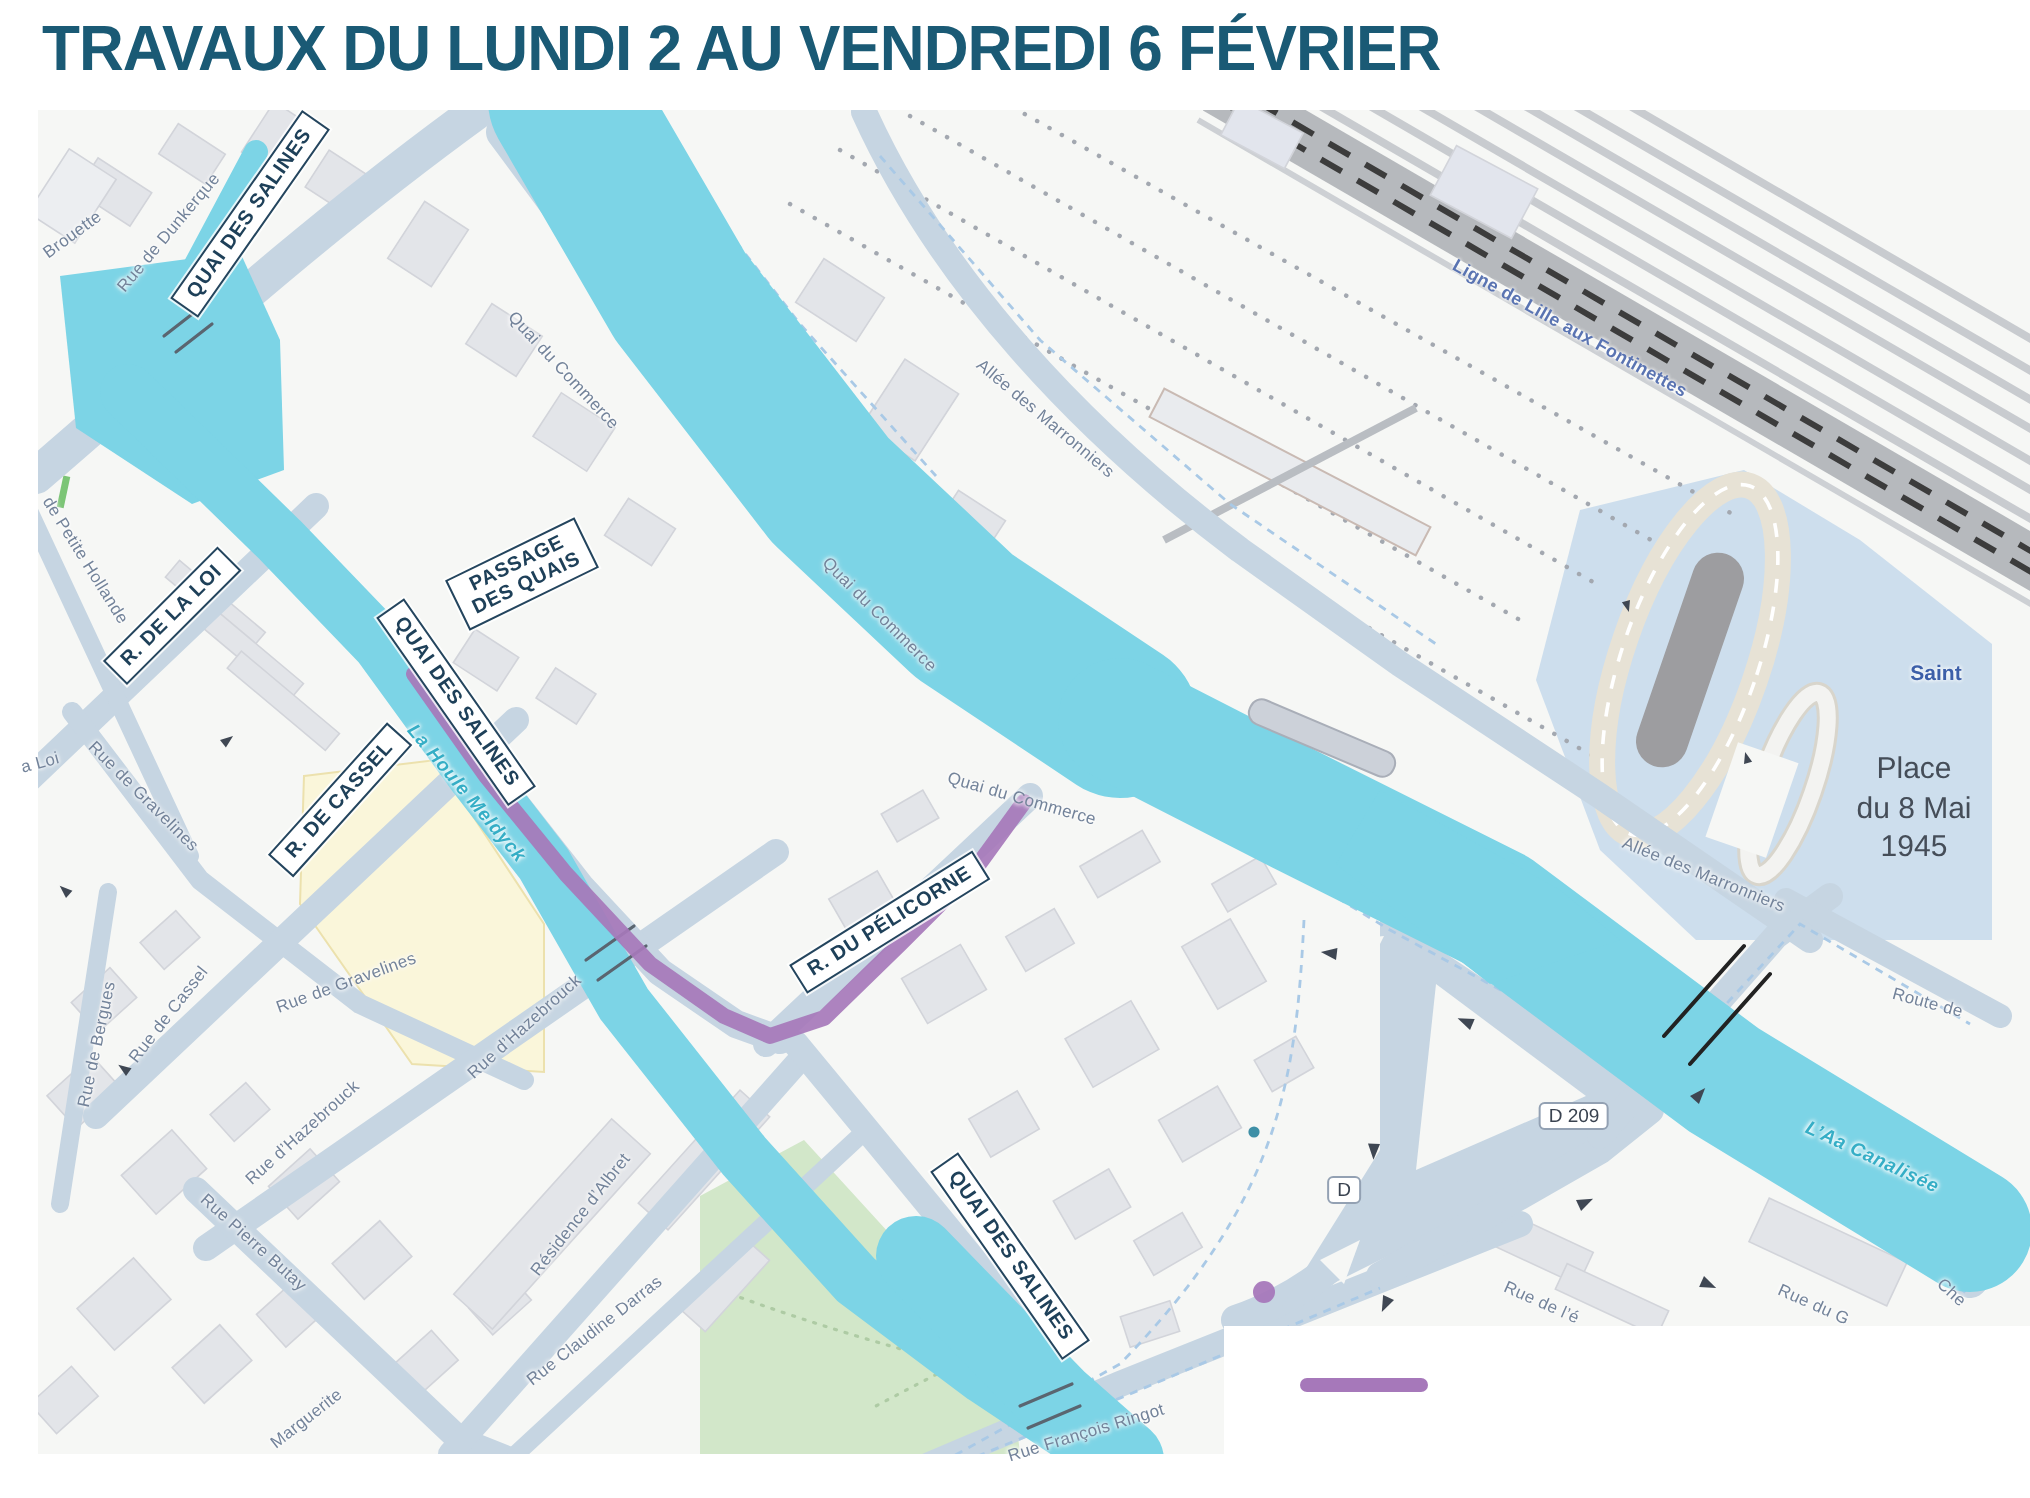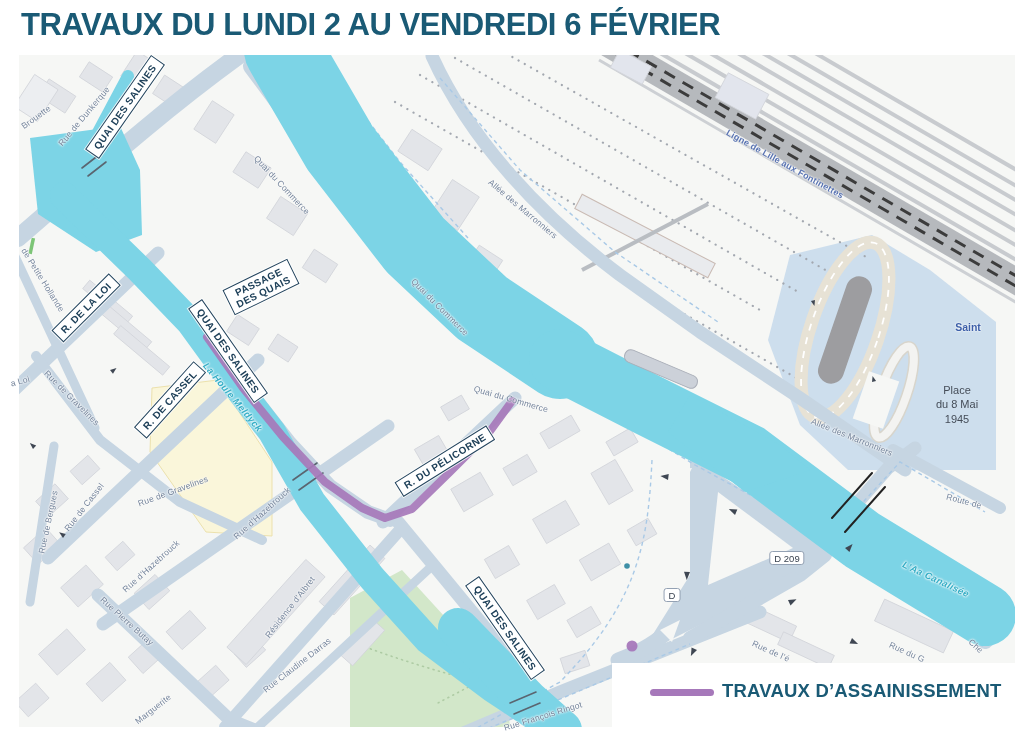--- a/index.html
+++ b/index.html
@@ -15,21 +15,21 @@
         text-shadow:0 0 2px #fff,0 0 2px #fff,0 0 3px #fff;}
   .water-lb{font-size:9.5px;font-weight:bold;font-style:italic;color:#35AEC6;letter-spacing:.4px;white-space:nowrap;
         text-shadow:0 0 2px #fff,0 0 2px #fff,0 0 3px #fff;}
   .rail-lb{font-size:9px;font-weight:bold;color:#5A74B2;letter-spacing:.2px;white-space:nowrap;
         text-shadow:0 0 2px #fff,0 0 2px #fff;}
   .boxbl{background:#fff;border:1.8px solid #24455E;color:#1E4059;font-size:10px;font-weight:bold;
         letter-spacing:.4px;padding:2px 6px;line-height:1.1;white-space:nowrap;box-shadow:0 0 0 1px #ffffffcc;}
   .boxbl.wrap{white-space:normal;text-align:center;width:62px;padding:2px 4px;}
   .badge{background:#fff;border:1.2px solid #93A1B3;border-radius:3px;color:#3A4350;font-size:9.5px;
         padding:0.5px 4px;white-space:nowrap;text-align:right;}
-  .place{font-size:11px;color:#454D58;text-align:center;line-height:1.3;white-space:pre-line;}
+  .place{font-size:15px;color:#454D58;text-align:center;line-height:1.3;white-space:pre-line;}
   .station{font-size:10.5px;font-weight:bold;color:#3C5FA9;white-space:nowrap;
         text-shadow:0 0 2px #fff,0 0 2px #fff;}
   #legend-box{position:absolute;left:612px;top:663px;width:403px;height:86px;background:#fff;}
   #legend-swatch{position:absolute;left:38px;top:26px;width:64px;height:7px;border-radius:4px;background:#A678BA;}
   #legend-label{position:absolute;left:110px;top:17px;font-size:18.5px;font-weight:bold;
         letter-spacing:.2px;color:#1A5A75;white-space:nowrap;}
 </style>
 </head>
 <body>
 
@@ -267,23 +267,22 @@
         <div class="mlabel street" style="left: 976px; top: 646px; transform: translate(-50%, -50%) rotate(42deg);">Che</div>
         <div class="mlabel street" style="left: 964px; top: 501px; transform: translate(-50%, -50%) rotate(15deg);">Route de</div>
         <div class="mlabel street" style="left: 523px; top: 209px; transform: translate(-50%, -50%) rotate(40deg);">Allée des Marronniers</div>
         <div class="mlabel street" style="left: 852px; top: 437px; transform: translate(-50%, -50%) rotate(22deg);">Allée des Marronniers</div>
         <div class="mlabel water-lb" style="left: 233px; top: 397px; transform: translate(-50%, -50%) rotate(50deg);">La Houle Meldyck</div>
         <div class="mlabel water-lb" style="left: 936px; top: 579px; transform: translate(-50%, -50%) rotate(25deg);">L’Aa Canalisée</div>
         <div class="mlabel rail-lb" style="left: 785px; top: 164px; transform: translate(-50%, -50%) rotate(29deg);">Ligne de Lille aux Fontinettes</div>
         <div class="mlabel place" style="left: 957px; top: 404px; transform: translate(-50%, -50%) rotate(0deg);">Place
 du 8 Mai
 1945</div>
-        <div class="mlabel station" style="left: 968px; top: 327px; transform: translate(-50%, -50%) rotate(0deg);">Saint</div>
+        <div class="mlabel station" style="left: 968px; top: 337px; transform: translate(-50%, -50%) rotate(0deg);">Saint</div>
         <div class="mlabel badge" style="left: 787px; top: 558px; transform: translate(-50%, -50%) rotate(0deg);">D 209</div>
         <div class="mlabel badge" style="left: 672px; top: 595px; transform: translate(-50%, -50%) rotate(0deg);">D</div>
       </div>
   </div>
 
   <div id="legend-box">
     <div id="legend-swatch" style="background: rgb(166, 120, 186);"></div>
-    <div id="legend-label">TRAVAUX D’ASSAINISSEMENT</div>
   </div>
 </div>
 
 </body></html>

